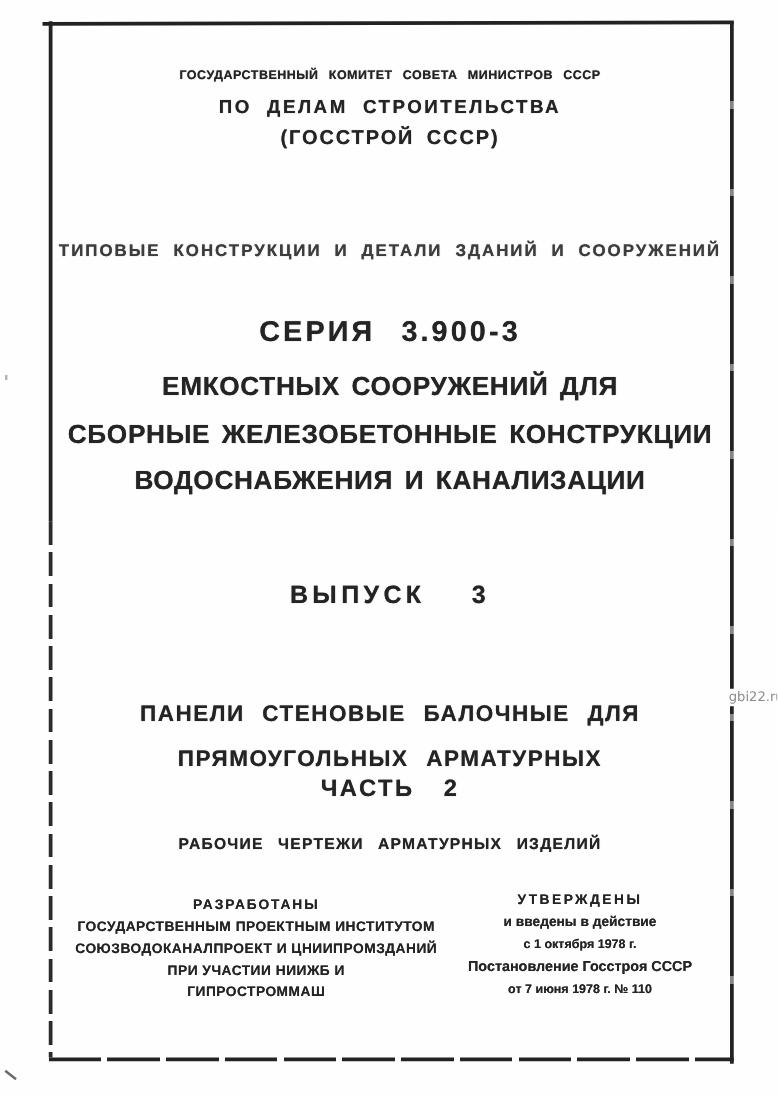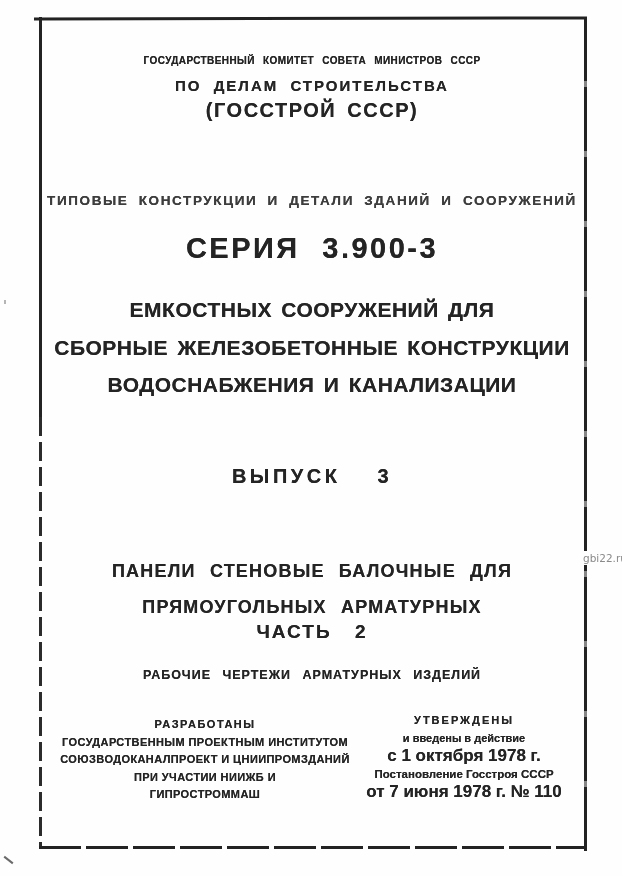--- a/index.html
+++ b/index.html
@@ -23,43 +23,43 @@
   .b-bottom { position: absolute; left: 39px; top: 846px; width: 548px; height: 3px;
               background: repeating-linear-gradient(90deg, #232323 0 42px, transparent 42px 47px); }
 
   
   .cline { position: absolute; left: 39px; width: 546px; text-align: center; white-space: nowrap;
            font-weight: bold; text-shadow: 0 0 0.6px rgba(35,35,35,.85); }
 
   .org        { top: 48px;  line-height: 25px; }
   .org-l1     { font-size: 10px; letter-spacing: 0.4px; word-spacing: 5px; }
   .org-l2     { font-size: 15px;   letter-spacing: 2px;   word-spacing: 6px; }
-  .org-l3     { font-size: 20px;   letter-spacing: 1.5px; word-spacing: 4px; }
+  .org-l3     { font-size: 16px;   letter-spacing: 1.5px; word-spacing: 4px; }
 
   .type-note  { top: 177px; font-size: 13.5px; letter-spacing: 1.6px; word-spacing: 5px; color: #3d3d3d; margin-top: 16px; }
 
-  .series     { top: 232px; font-size: 29px; letter-spacing: 2.5px; word-spacing: 12px; }
+  .series     { top: 252px; font-size: 23px; letter-spacing: 2.5px; word-spacing: 12px; }
 
   .main-title { top: 291px; font-size: 21px; line-height: 37.5px; letter-spacing: 0.5px; word-spacing: 3px; }
 
   .issue-label{ top: 465px; font-size: 20px; letter-spacing: 3.5px; word-spacing: 28px; }
 
   .subtitle   { top: 525px; font-size: 18px; line-height: 36px; letter-spacing: 1.2px; word-spacing: 8px; margin-top: 28px; }
 
   .part-label { top: 621px; font-size: 19px; letter-spacing: 2px; word-spacing: 16px; }
 
   .contents   { top: 668px; font-size: 12.5px; letter-spacing: 1px; word-spacing: 7px; }
 
   .footer-col { position: absolute; text-align: center; font-weight: bold;
                 text-shadow: 0 0 0.5px rgba(35,35,35,.85); white-space: nowrap; }
   .f-dev      { left: 55px;  top: 716px; width: 300px; font-size: 11px; line-height: 17.5px; letter-spacing: 0.4px; }
   .f-dev .fh  { letter-spacing: 1.5px; }
   .f-app      { left: 350px; top: 711px; width: 228px; font-size: 11px; line-height: 18px; }
   .f-app .fh  { letter-spacing: 2px; }
-  .f-app .big { font-size: 17px; }
+  .f-app .big { font-size: 10px; }
   .f-app .mid { font-size: 11.5px; }
 
   .watermark  { position: absolute; left: 581px; top: 551px; z-index: 5;
                 font-family: "DejaVu Sans", sans-serif; font-size: 10.5px; font-weight: normal;
                 color: #8a8a8a; background: #fefefe; padding: 1px 2px; white-space: nowrap; }
 
   
   .scratch-bl { position: absolute; left: 3px; top: 859px; width: 11px; height: 2px; background: #6a6a6a; transform: rotate(38deg); }
   .speck-l    { position: absolute; left: 4px; top: 300px; width: 2px; height: 4px; background: #b5b5b5; }
 </style>

